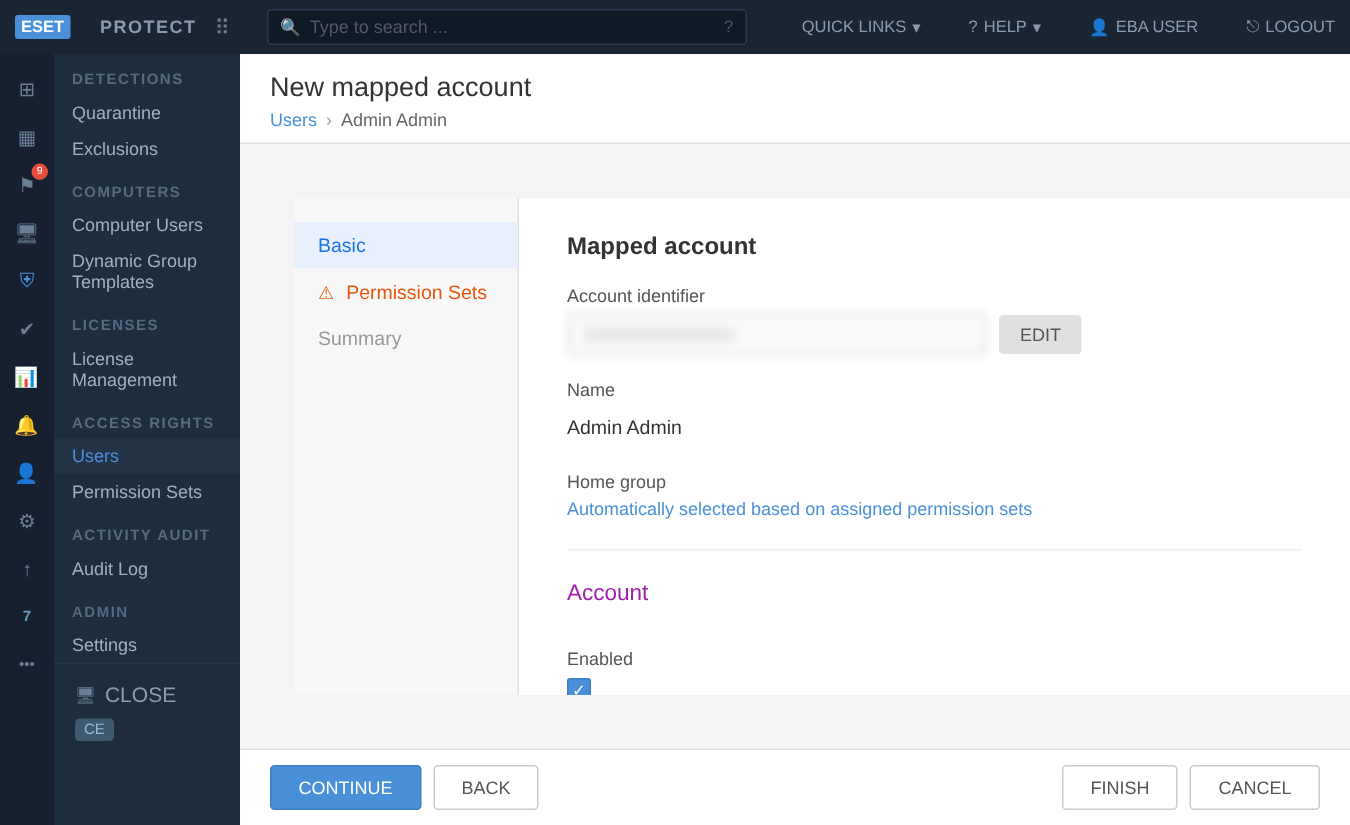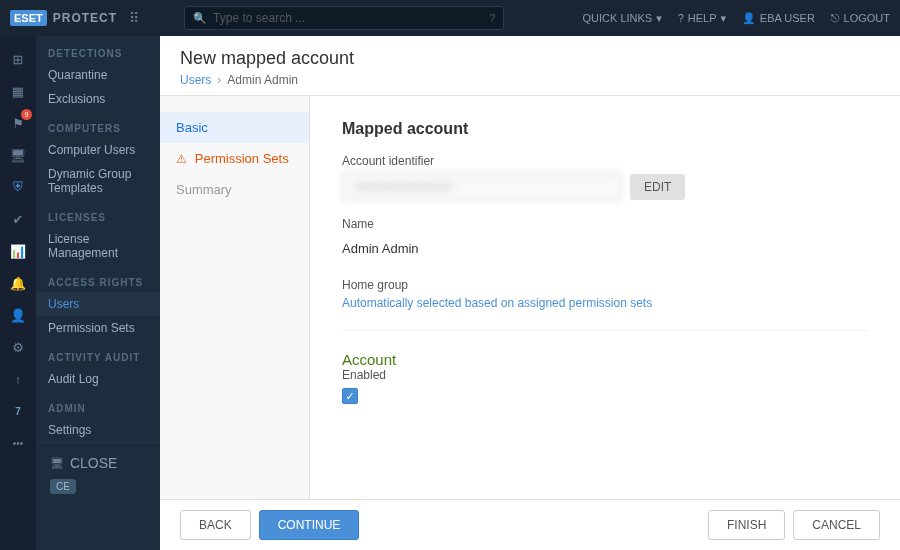--- a/index.html
+++ b/index.html
@@ -2,67 +2,67 @@
 <html><head>
   <meta charset="utf-8">
   <style>
     * { box-sizing: border-box; margin: 0; padding: 0; }
     body { font-family: 'Segoe UI', Arial, sans-serif; font-size: 13px; background: #f0f0f0; width: 900px; height: 550px; overflow: hidden; display: flex; flex-direction: column; }
 
     
     .topbar {
       display: flex; align-items: center; background: #1a2533; height: 36px; padding: 0 10px; gap: 12px; flex-shrink: 0;
     }
-    .topbar-logo { display: flex; align-items: center; gap: 6px; }
+    .topbar-logo { display: flex; align-items: center; gap: 20px; }
     .topbar-logo .logo-box { background: #4a90d9; color: white; font-weight: bold; font-size: 11px; padding: 2px 4px; border-radius: 2px; }
     .topbar-logo .protect-text { color: #8a9bb0; font-size: 12px; font-weight: 600; letter-spacing: 1px; }
     .topbar-search { flex: 1; max-width: 320px; margin: 0 auto; display: flex; align-items: center; background: #0f1a27; border: 1px solid #2a3a50; border-radius: 3px; padding: 0 8px; height: 24px; gap: 6px; }
     .topbar-search input { background: transparent; border: none; outline: none; color: #ccc; font-size: 12px; flex: 1; }
     .topbar-search input::placeholder { color: #556; }
-    .topbar-right { display: flex; gap: 16px; margin-left: auto; }
+    .topbar-right { display: flex; gap: 32px; margin-left: auto; }
     .topbar-link { color: #8a9bb0; font-size: 11px; display: flex; align-items: center; gap: 4px; cursor: pointer; }
 
     
     .main-layout { display: flex; flex: 1; overflow: hidden; }
 
     .sidebar-nav { flex: 1; overflow-y: auto; }
     .sidebar-section-label { color: #556b80; font-size: 10px; font-weight: 700; letter-spacing: 1px; padding: 12px 12px 4px; text-transform: uppercase; }
     .sidebar-item { color: #a0b0c0; font-size: 12px; padding: 5px 12px; cursor: pointer; display: block; }
     .sidebar-item.active { background: #243447; color: #4a90d9; }
 
     
-    .content { flex: 1; display: flex; flex-direction: column; background: #f5f5f5; overflow: hidden; }
+    .content { flex: 1; display: flex; flex-direction: column; background: #f5f5f5; overflow: hidden; gap: 36px; }
     .content-header { background: white; padding: 12px 20px 8px; border-bottom: 1px solid #e0e0e0; flex-shrink: 0; }
     .page-title { font-size: 18px; font-weight: 400; color: #333; margin-bottom: 4px; }
     .breadcrumb { display: flex; align-items: center; gap: 6px; font-size: 12px; color: #4a90d9; }
     .breadcrumb .sep { color: #999; }
     .breadcrumb .current { color: #666; }
 
-    .content-body { display: flex; flex: 1; overflow: hidden; }
+    .content-body { display: flex; flex: 1; overflow: hidden; padding-left: 36px; }
 
     
     .steps-panel { width: 150px; background: #f8f8f8; border-right: 1px solid #e0e0e0; padding: 16px 0; flex-shrink: 0; }
     .step-item { padding: 8px 16px; font-size: 13px; cursor: pointer; display: flex; align-items: center; gap: 8px; }
     .step-item.active { background: #e8f0fe; color: #1a73e8; font-weight: 500; }
     .step-item.inactive { color: #999; }
     .step-item.has-warning { color: #e8540a; }
     .step-warning-icon { color: #e8540a; font-size: 12px; }
 
     
     .form-area { flex: 1; background: white; padding: 24px 32px; overflow-y: auto; }
     .section-title { font-size: 16px; font-weight: 700; color: #333; margin-bottom: 16px; }
     .field-group { margin-bottom: 16px; }
     .field-label { font-size: 12px; color: #555; margin-bottom: 4px; font-weight: 500; }
     .field-value { font-size: 13px; color: #333; padding: 6px 0; }
     .field-input-wrapper { display: flex; align-items: center; gap: 8px; }
     .field-input { border: 1px solid #ccc; border-radius: 3px; padding: 6px 10px; font-size: 13px; width: 280px; background: #f9f9f9; color: #aaa; filter: blur(3px); }
     .field-btn { background: #e0e0e0; border: none; border-radius: 3px; padding: 6px 14px; font-size: 12px; cursor: pointer; color: #555; }
 
     .section-divider { border: none; border-top: 1px solid #eee; margin: 20px 0; }
-    .subsection-title { font-size: 15px; font-weight: 500; color: #4d7c0f; margin-bottom: 0; }
+    .subsection-title { font-size: 15px; font-weight: 500; color: #a21caf; margin-bottom: 28px; }
     .home-group-hint { font-size: 12px; color: #4a90d9; }
 
     .checkbox-row { display: flex; align-items: center; gap: 8px; margin-top: 6px; }
     .custom-checkbox { width: 16px; height: 16px; background: #4a90d9; border: 1px solid #3a80c9; border-radius: 2px; display: flex; align-items: center; justify-content: center; cursor: pointer; }
     .custom-checkbox .check { color: white; font-size: 11px; }
 
     
     .footer-bar { background: white; border-top: 1px solid #e0e0e0; padding: 10px 20px; display: flex; align-items: center; gap: 8px; flex-shrink: 0; }
     .footer-spacer { flex: 1; }
     .btn { border-radius: 3px; padding: 7px 18px; font-size: 12px; cursor: pointer; border: 1px solid #ccc; background: white; color: #333; }
@@ -228,20 +228,20 @@
           <div class="checkbox-row">
             <div class="custom-checkbox">
               <span class="check">✓</span>
             </div>
           </div>
         </div>
       </div>
     </div>
 
     <div class="footer-bar">
+      <button class="btn btn-primary">CONTINUE</button>
       <button class="btn btn-outline">BACK</button>
-      <button class="btn btn-primary">CONTINUE</button>
       <div class="footer-spacer"></div>
       <button class="btn btn-outline">FINISH</button>
       <button class="btn btn-outline">CANCEL</button>
     </div>
   </div>
 </div>
 
 </body></html>

